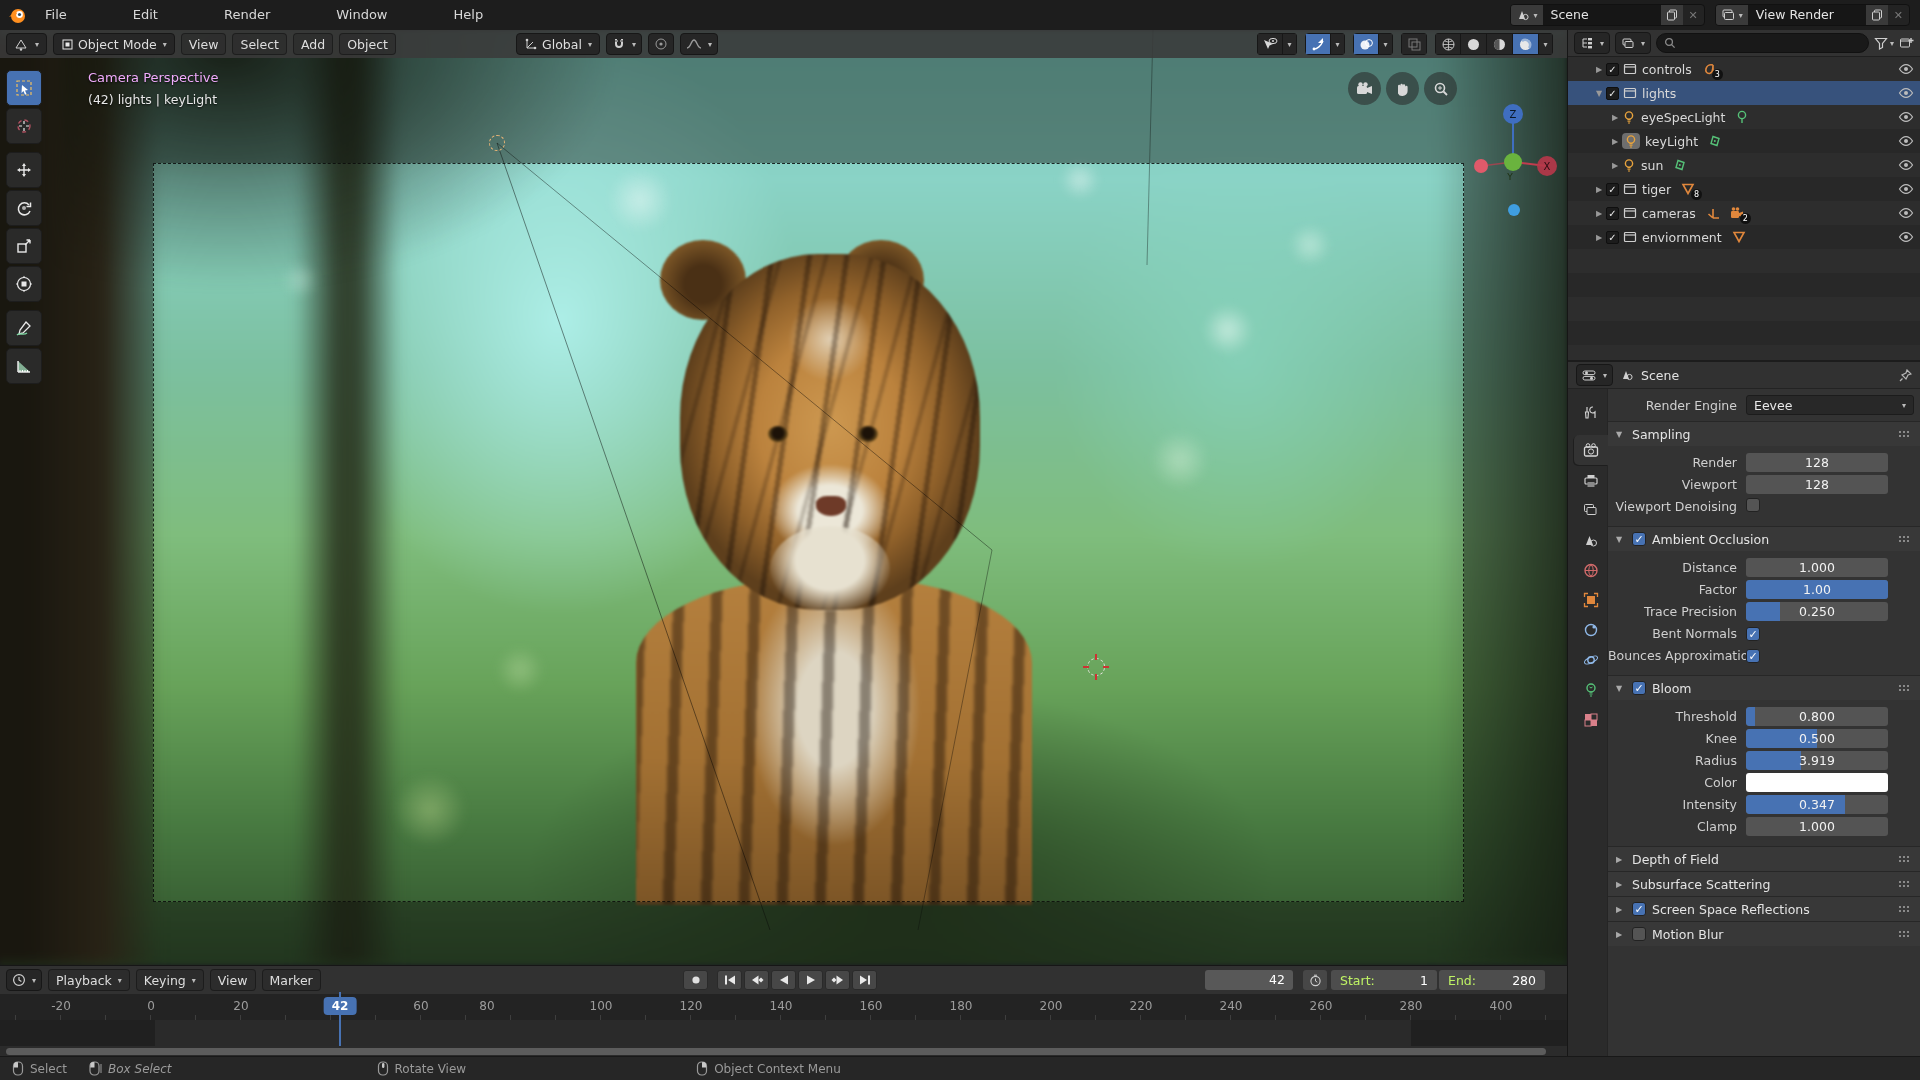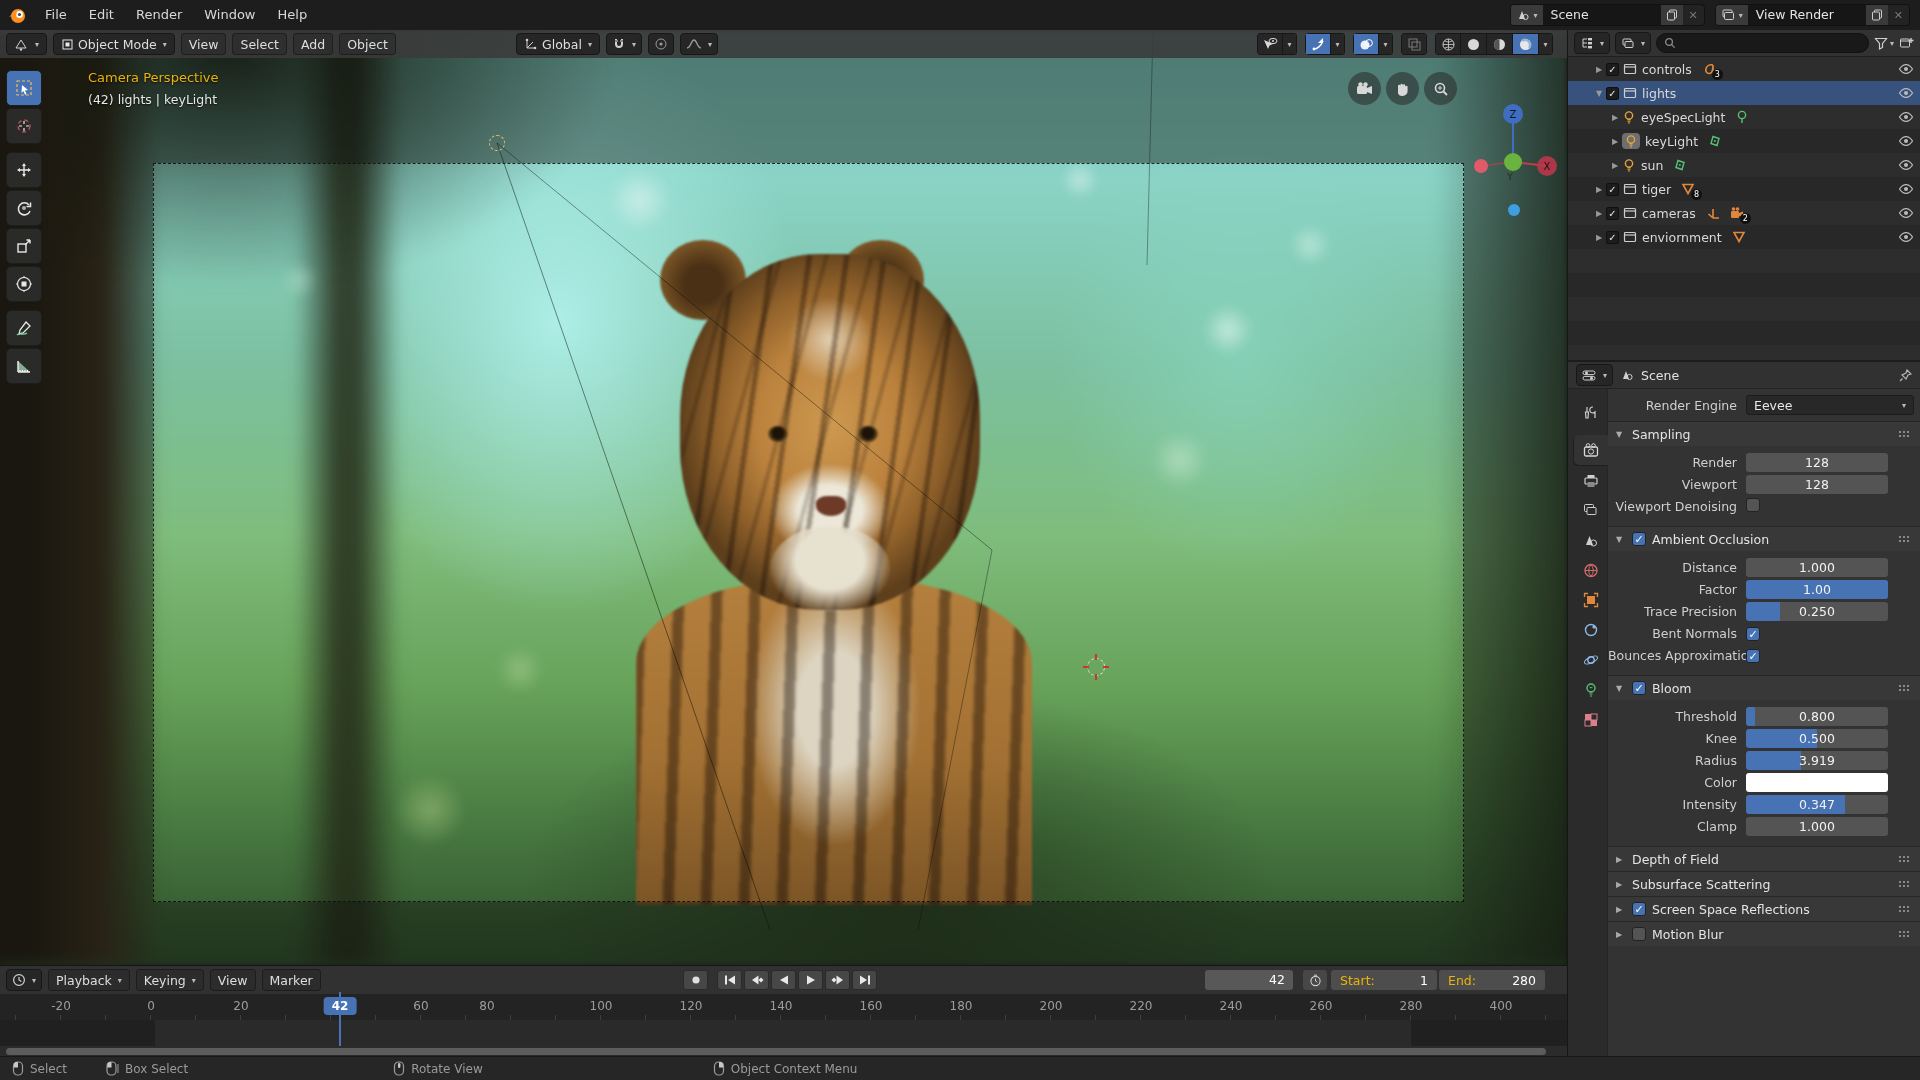--- a/index.html
+++ b/index.html
@@ -80,21 +80,21 @@
   }
   .tiger .body .stripes { position:absolute; inset:0; opacity:0.5;
     background:repeating-linear-gradient(92deg, rgba(30,18,8,0.85) 0 11px, transparent 11px 38px);
     mix-blend-mode:multiply; filter:blur(1.5px);
   }
 
   .cam-lines { position:absolute; inset:0; pointer-events:none; }
   .cam-frame { position:absolute; left:153px; top:133px; width:1311px; height:739px;
     border:1px dashed rgba(10,10,10,0.85); box-shadow:0 0 0 2000px rgba(16,19,15,0.42); }
   .vp-overlay-text { position:absolute; left:88px; top:40px; text-shadow:0 1px 2px rgba(0,0,0,0.8); }
-  .vp-overlay-text .l1 { font-size:13px; color:#eab308; }
+  .vp-overlay-text .l1 { font-size:13px; color:#f0abfc; }
   .vp-overlay-text .l2 { font-size:12.5px; color:#e8e8e8; margin-top:7px; }
 
   .vp-header { position:absolute; left:0; top:0; width:100%; height:28px; background:rgba(58,58,58,0.88); display:flex; align-items:center; z-index:10; }
   .chip { display:flex; align-items:center; gap:4px; height:22px; padding:0 7px; background:#262626; border:1px solid #171717; border-radius:4px; margin-left:6px; font-size:12.5px; color:#dedede; }
   .chip.menu { background:rgba(40,40,40,0.55); border-color:rgba(20,20,20,0.6); }
   .vp-center { position:absolute; left:510px; display:flex; align-items:center; }
   .vp-right { position:absolute; right:14px; display:flex; align-items:center; }
   .tgl { width:26px; height:22px; display:flex; align-items:center; justify-content:center; background:#262626; border:1px solid #171717; }
   .tgl.on { background:#4772b3; }
   .tgl.dim svg { opacity:0.45; }
@@ -168,58 +168,58 @@
   
   .timeline { position:absolute; left:0; top:965px; width:1567px; height:91px; background:#2b2b2b; border-top:1px solid #161616; }
   .tl-header { position:relative; height:28px; background:#313131; display:flex; align-items:center; }
   .transport { position:absolute; left:683px; display:flex; gap:2px; align-items:center; }
   .tbtn { width:25px; height:20px; background:#474747; border:1px solid #2a2a2a; border-radius:3px; display:flex; align-items:center; justify-content:center; }
   .tbtn.rec { margin-right:7px; }
   .frame-field { position:absolute; left:1205px; width:88px; height:20px; background:#585858; border-radius:3px; color:#fff; font-size:12.5px; line-height:20px; text-align:right; padding-right:8px; }
   .clock-chip { position:absolute; left:1303px; width:24px; height:20px; background:#474747; border-radius:3px; display:flex; align-items:center; justify-content:center; }
   .range-fields { position:absolute; left:1331px; display:flex; gap:2px; }
   .range-field { width:106px; height:20px; background:#4d4d4d; border-radius:3px; display:flex; align-items:center; padding:0 9px; font-size:12.5px; }
-  .range-field .rl { color:#eab308; } .range-field .rv { margin-left:auto; color:#fff; }
+  .range-field .rl { color:#bef264; } .range-field .rv { margin-left:auto; color:#fff; }
   .tl-ruler { position:relative; height:26px; background:#232323;
     background-image:repeating-linear-gradient(90deg, transparent 0 44px, #3e3e3e 44px 45px);
     background-size:45px 5px; background-position:16px 21px; background-repeat:repeat-x; }
   .tick-label { position:absolute; top:5px; transform:translateX(-50%); font-size:12px; color:#9d9d9d; }
   .cf-badge { position:absolute; top:3px; transform:translateX(-50%); background:var(--accent); color:#fff; font-size:12px; font-weight:bold; padding:2px 8px; border-radius:4px; z-index:3; }
   .tl-tracks { position:relative; height:26px; background:#2a2a2a; }
   .range-dim { position:absolute; top:0; bottom:0; background:rgba(0,0,0,0.22); }
   .playhead { position:absolute; top:26px; width:2px; height:54px; background:var(--accent); z-index:2; }
   .tl-scroll { position:relative; height:11px; background:#2b2b2b; }
   .tl-scroll .bar { position:absolute; left:6px; top:2px; width:1540px; height:7px; background:#5c5c5c; border-radius:4px; }
 
   
   .statusbar { position:absolute; left:0; top:1056px; width:1920px; height:24px; background:#262626; border-top:1px solid #181818; display:flex; align-items:center; font-size:12px; color:#9a9a9a; }
   .hint { display:flex; align-items:center; gap:6px; }
   .hint:nth-child(1) { margin-left:12px; }
-  .hint:nth-child(2) { margin-left:39px; }
+  .hint:nth-child(2) { margin-left:22px;font-style:italic; }
   .hint:nth-child(3) { margin-left:205px; }
   .hint:nth-child(4) { margin-left:230px; }
   .sb-stats { margin-left:auto; margin-right:12px; color:#9a9a9a; }
 
   svg { display:block; }
 </style>
 </head>
 <body>
 
 <div id="app">
 
   <div class="topbar">
     <div class="logo">
       <svg width="20" height="20" viewBox="0 0 20 20">
           <circle cx="11" cy="11" r="7" fill="#ff8f1f"></circle>
           <circle cx="12.5" cy="9.5" r="3.4" fill="#fff"></circle>
           <circle cx="12.5" cy="9.5" r="1.6" fill="#2a4a66"></circle>
           <path d="M2 12 L8 6 L10 9 Z" fill="#ff8f1f"></path>
         </svg>
     </div>
-    <div id="topbar-menus" style="display:flex;">
+    <div id="topbar-menus" style="display:flex;gap:44px;">
         <span class="menu-item">File</span>
         <span class="menu-item">Edit</span>
         <span class="menu-item">Render</span>
         <span class="menu-item">Window</span>
         <span class="menu-item">Help</span>
       </div>
     <div class="topbar-spacer"></div>
     <div class="id-selector">
       <span class="seg-icon">
           <svg width="14" height="14" viewBox="0 0 14 14">

